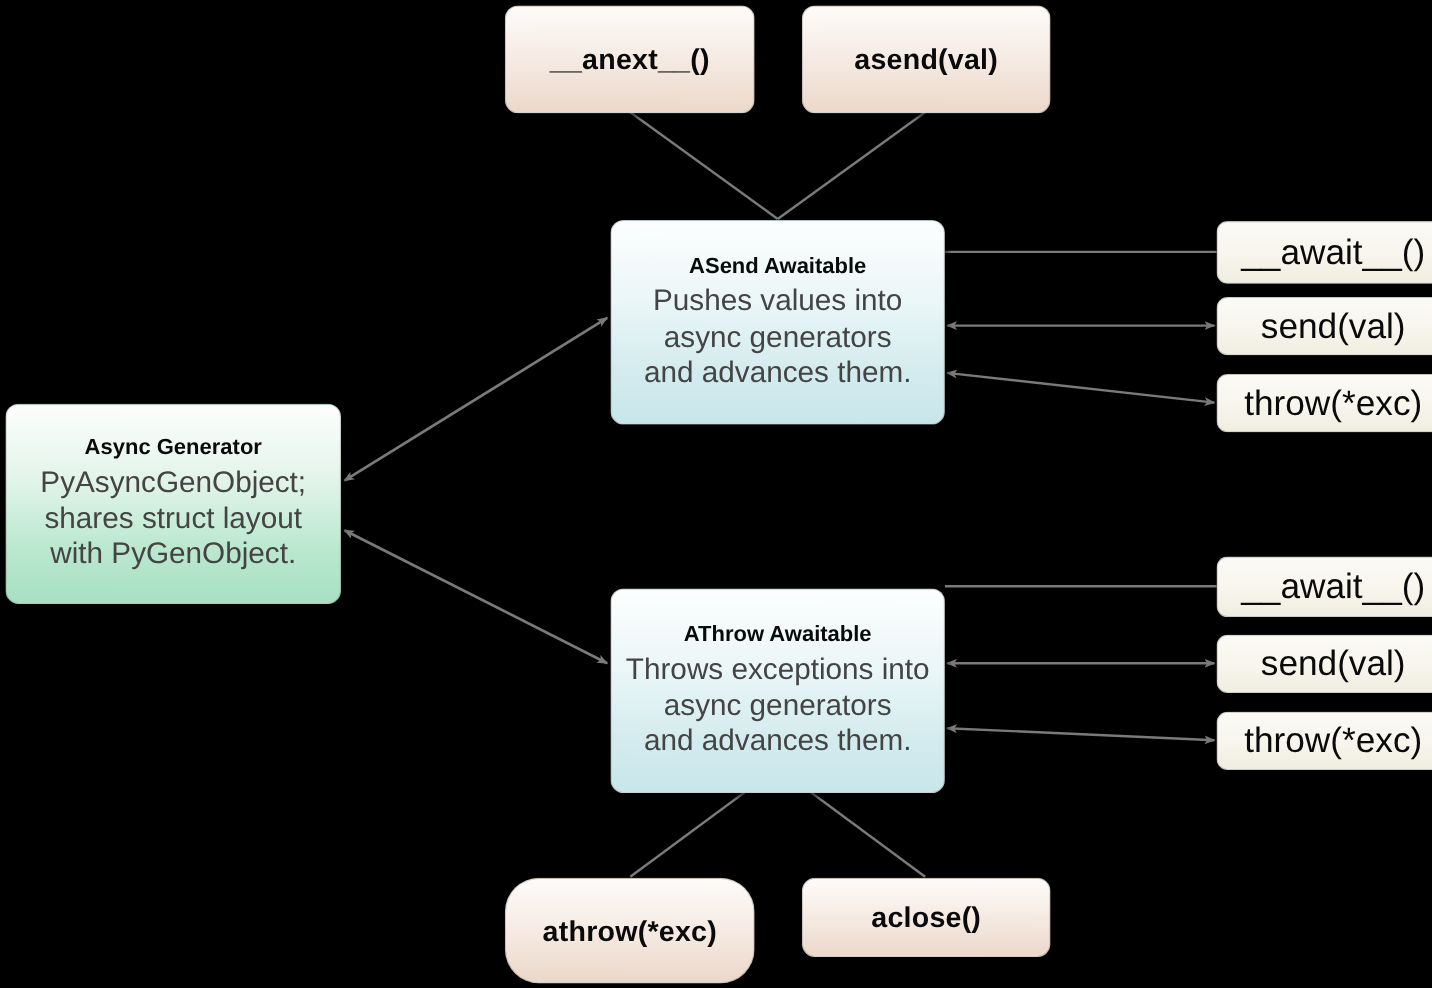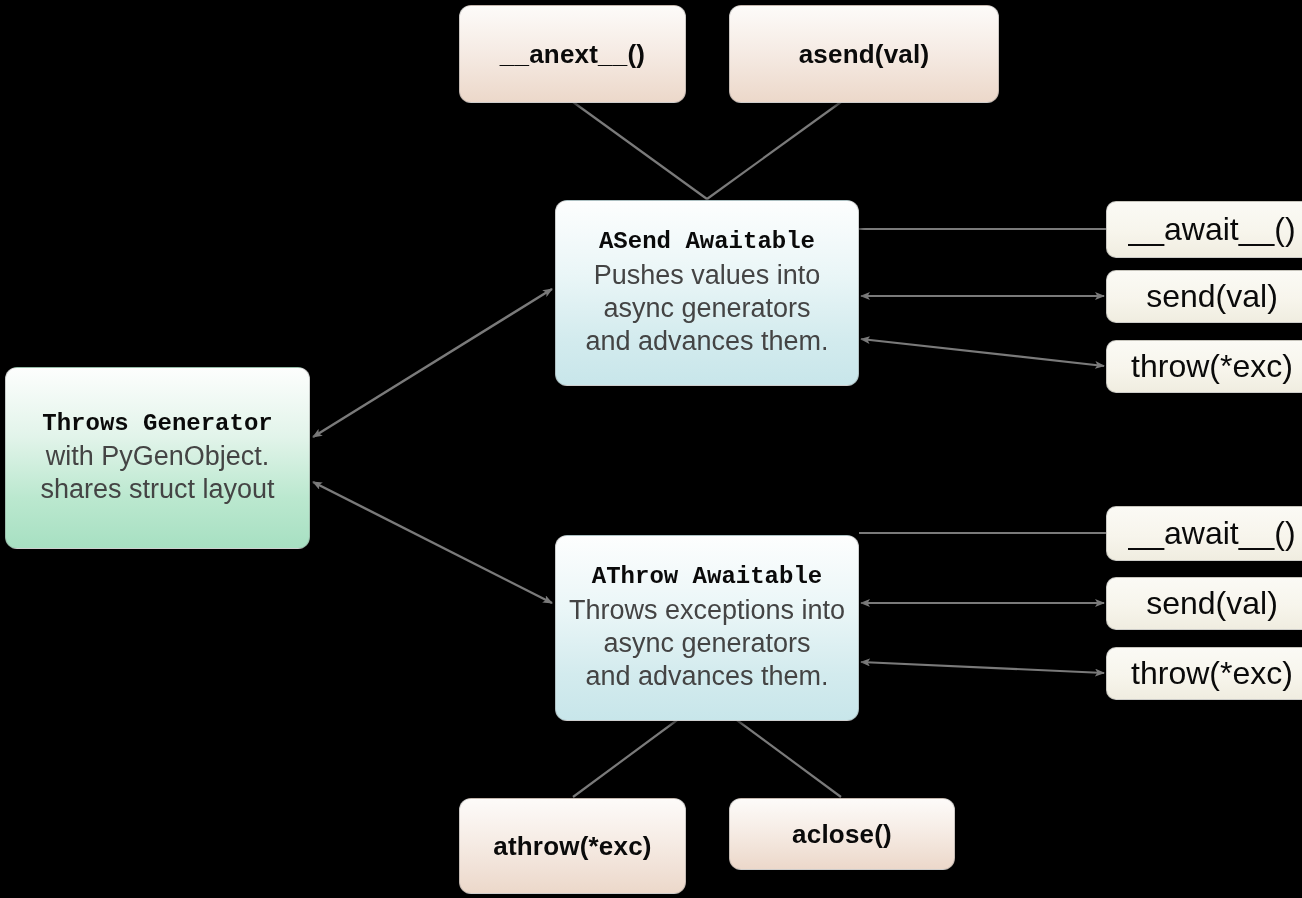--- a/index.html
+++ b/index.html
@@ -59,26 +59,25 @@
   }
   
   .node.green {
     background: linear-gradient(to bottom, #fdfefd 0%, #e2f4ea 38%, #bbe8cf 72%, #a7e0c2 100%);
   }
   
   .node.blue {
     background: linear-gradient(to bottom, #fdfefe 0%, #eaf6f7 40%, #d3ebee 75%, #c8e6ea 100%);
   }
   .node .title {
-    font-size: 24px;
+    font-size: 20px;
     font-weight: bold;
     color: #0a0a0a;
     line-height: 1.15;
     margin-bottom: 3px;
-    font-family: Liberation Mono, monospace;
   }
   .node .desc {
     font-size: 27px;
     font-weight: normal;
     color: #444444;
     line-height: 1.22;
     padding: 0 10px;
   }
   .node .desc .ln { display: block; }
 </style>
@@ -113,29 +112,30 @@
 
     <line x1="859" y1="533" x2="1106" y2="533" stroke="#7a7a7a" stroke-width="2.2"></line>
     <line x1="861" y1="603" x2="1104" y2="603" stroke="#7a7a7a" stroke-width="2.2" marker-end="url(#ah)" marker-start="url(#ahs)"></line>
     <line x1="861" y1="662" x2="1104" y2="673" stroke="#7a7a7a" stroke-width="2.2" marker-end="url(#ah)" marker-start="url(#ahs)"></line>
   </svg>
 
   <div class="node peach" style="left:459px; top:5px; width:227px; height:98px;">
     <div class="label">__anext__()</div>
   </div>
 
-  <div class="node peach" style="left:729px; top:5px; width:270px; height:98px;">
+  <div class="node peach" style="left:729px; top:5px; width:226px; height:98px;">
     <div class="label">asend(val)</div>
   </div>
 
   <div class="node green" style="left:5px; top:367px; width:305px; height:182px;">
-    <div class="title">Throws Generator</div>
+    <div class="title">Async Generator</div>
     <div class="desc">
+      <span class="ln">PyAsyncGenObject;</span>
+      <span class="ln">shares struct layout</span>
       <span class="ln">with PyGenObject.</span>
-      <span class="ln">shares struct layout</span>
     </div>
   </div>
 
   <div class="node blue" style="left:555px; top:200px; width:304px; height:186px;">
     <div class="title">ASend Awaitable</div>
     <div class="desc">
       <span class="ln">Pushes values into</span>
       <span class="ln">async generators</span>
       <span class="ln">and advances them.</span>
     </div>
@@ -163,20 +163,20 @@
   <div class="node cream" style="left:1106px; top:506px; width:212px; height:55px;">
     <div class="label">__await__()</div>
   </div>
   <div class="node cream" style="left:1106px; top:577px; width:212px; height:53px;">
     <div class="label">send(val)</div>
   </div>
   <div class="node cream" style="left:1106px; top:647px; width:212px; height:53px;">
     <div class="label">throw(*exc)</div>
   </div>
 
-  <div class="node peach" style="left:459px; top:798px; width:227px; height:96px;">
+  <div class="node peach" style="left:459px; top:798px; width:227px; height:96px;border-radius:31px;">
     <div class="label">athrow(*exc)</div>
   </div>
   <div class="node peach" style="left:729px; top:798px; width:226px; height:72px;">
     <div class="label">aclose()</div>
   </div>
 
 </div>
 
 </body></html>

